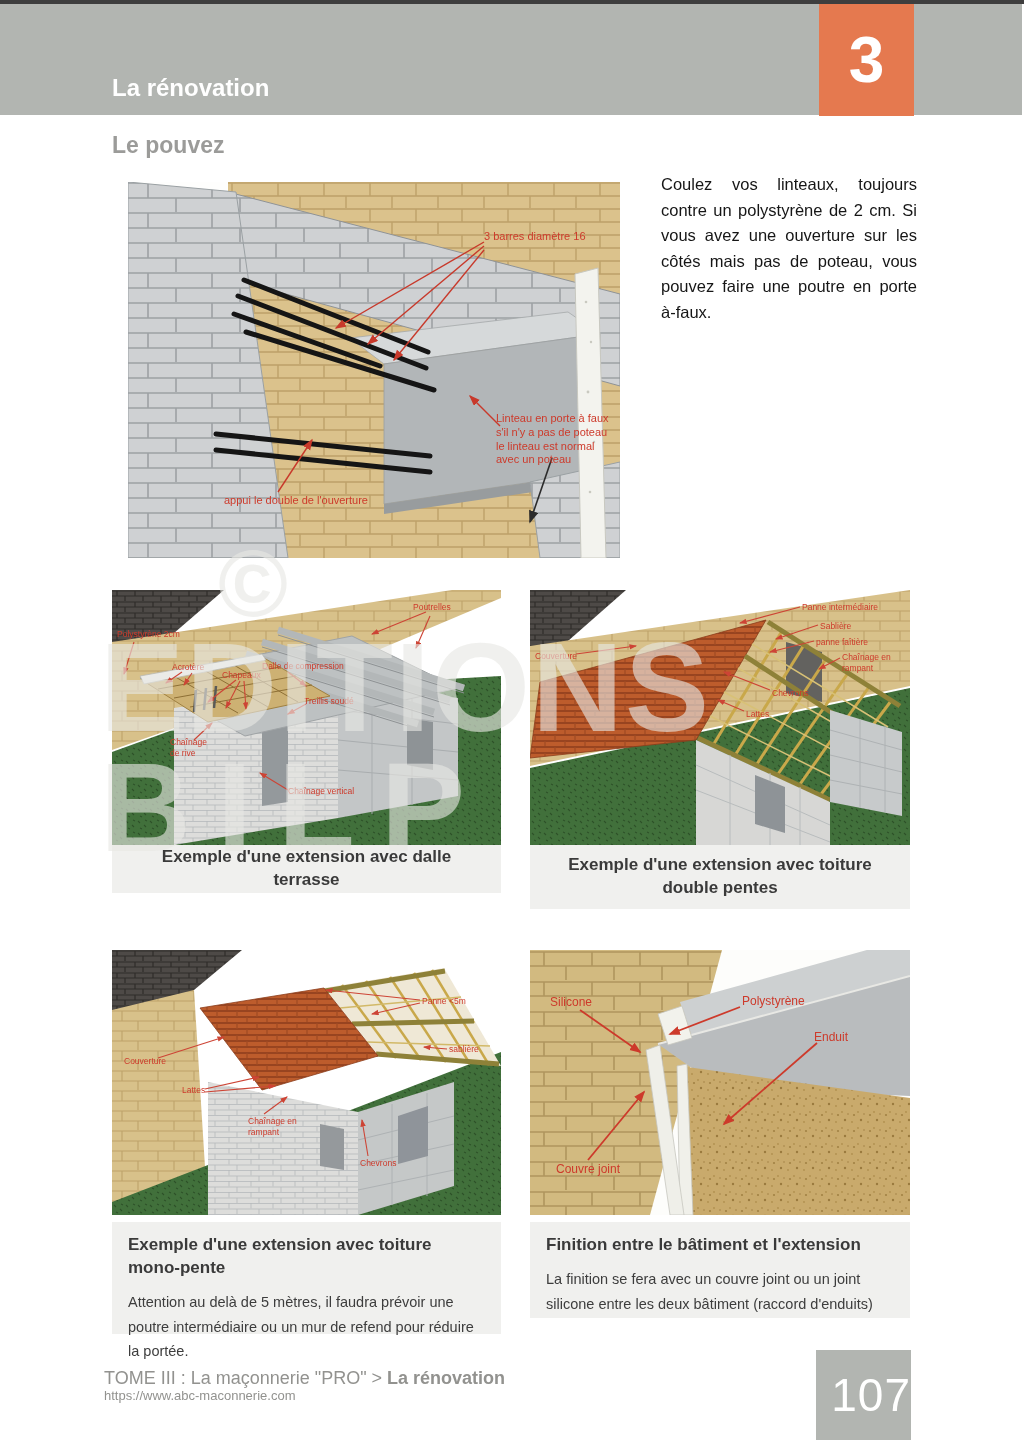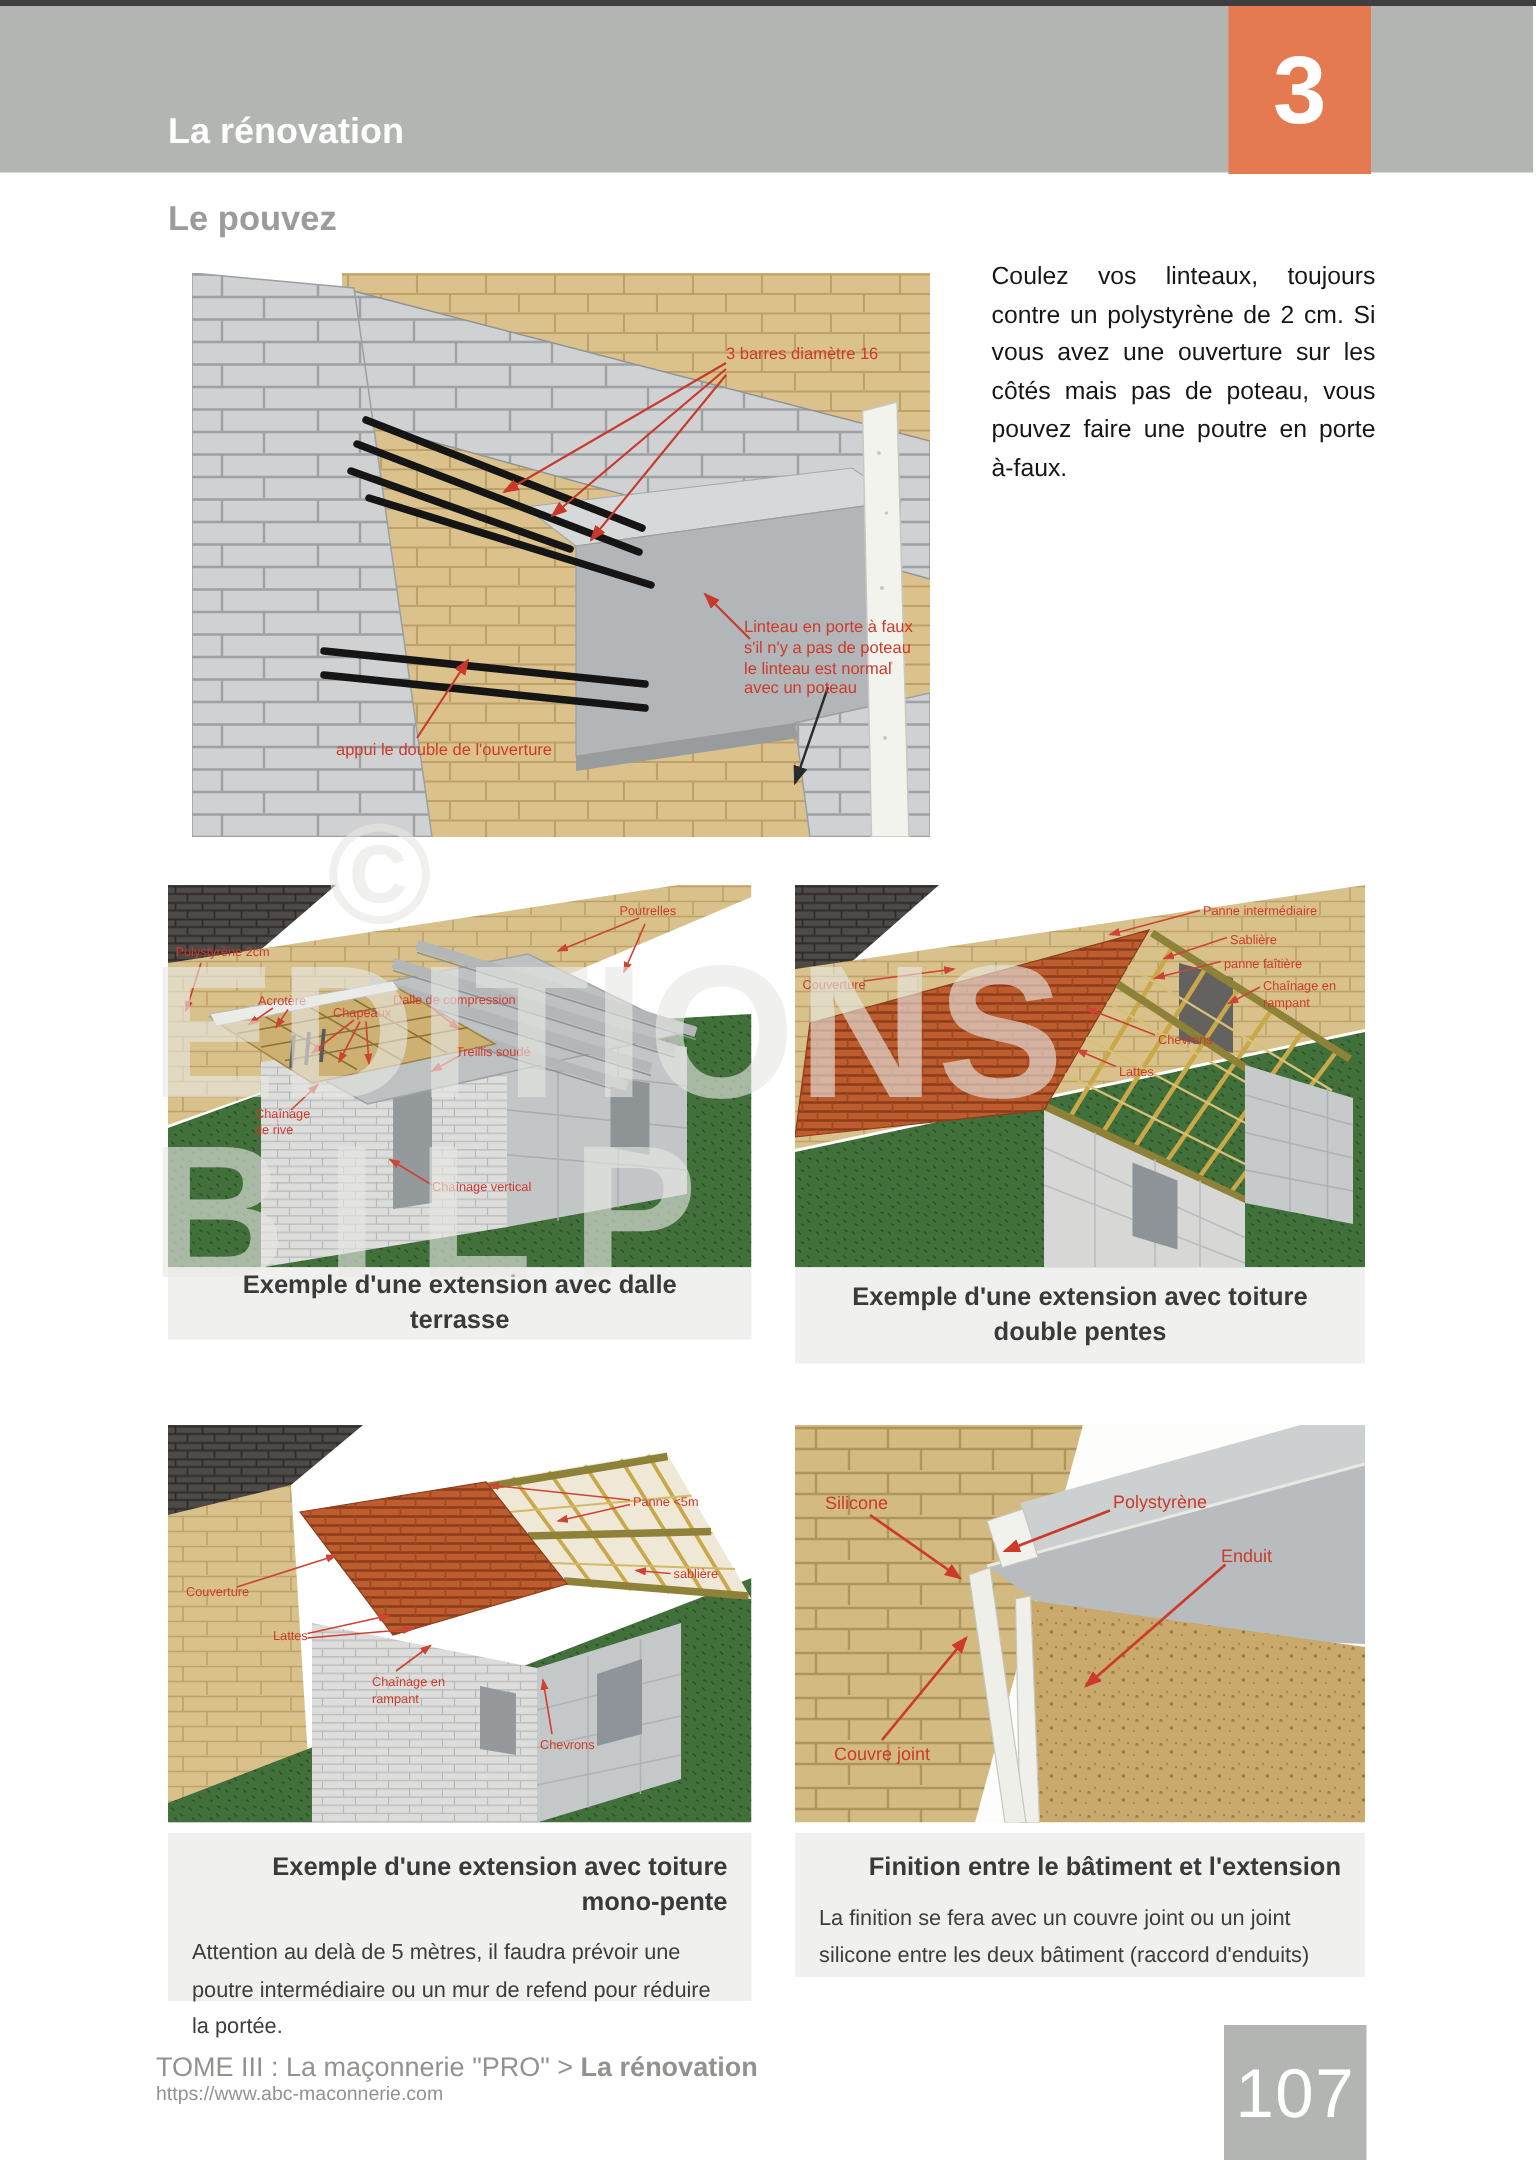--- a/index.html
+++ b/index.html
@@ -17,31 +17,31 @@
   .fig{position:absolute}
   .fig svg{position:absolute;left:0;top:0;z-index:1}
   .ann{position:absolute;color:#cd3a2b;line-height:1.25;white-space:pre-line;z-index:2}
   .ann.s{font-size:8.5px}
   .ann.m{font-size:11px}
   .ann.b{font-size:12px}
   .capbox{position:absolute;background:#f0f0ee;color:#3a3a3a;font-weight:bold;font-size:17px;
           text-align:center;display:flex;align-items:center;justify-content:center;
           padding:0 28px;box-sizing:border-box;line-height:1.35;z-index:3}
   .notebox{position:absolute;background:#f0f0ee;box-sizing:border-box;padding:12px 16px 0;z-index:3}
-  .notebox .cap{color:#3a3a3a;font-weight:bold;font-size:17px;text-align:right;line-height:1.35}
+  .notebox .cap{color:#3a3a3a;font-weight:bold;font-size:17px;text-align:left;line-height:1.35}
   .notebox .note{margin-top:10px;color:#3d3d3d;font-size:14.5px;line-height:1.7;text-align:left}
   .watermark{position:absolute;left:100px;top:538px;z-index:6;color:#e8e8e4;opacity:.62;
              font-weight:bold;line-height:.95;pointer-events:none}
   .wm1{font-size:95px;padding-left:118px}
   .wm2{font-size:126px;letter-spacing:2px}
   .wm3{font-size:126px;letter-spacing:26px}
   .footer-line1{position:absolute;left:104px;top:1368px;color:#92928f;font-size:18px}
   .footer-line2{position:absolute;left:104px;top:1388px;color:#92928f;font-size:13px}
   .pagenumbox{position:absolute;left:816px;top:1350px;width:95px;height:90px;background:#b2b5b1;
-              display:flex;align-items:center;justify-content:center}
+              display:flex;align-items:center;justify-content:flex-end}
   .pagenum{color:#ffffff;font-size:46px;font-weight:400;letter-spacing:1px}
 </style>
 </head>
 <body>
 
 <div class="page">
 
   <div class="topstrip"></div>
 
   <div class="headerbar"></div>

